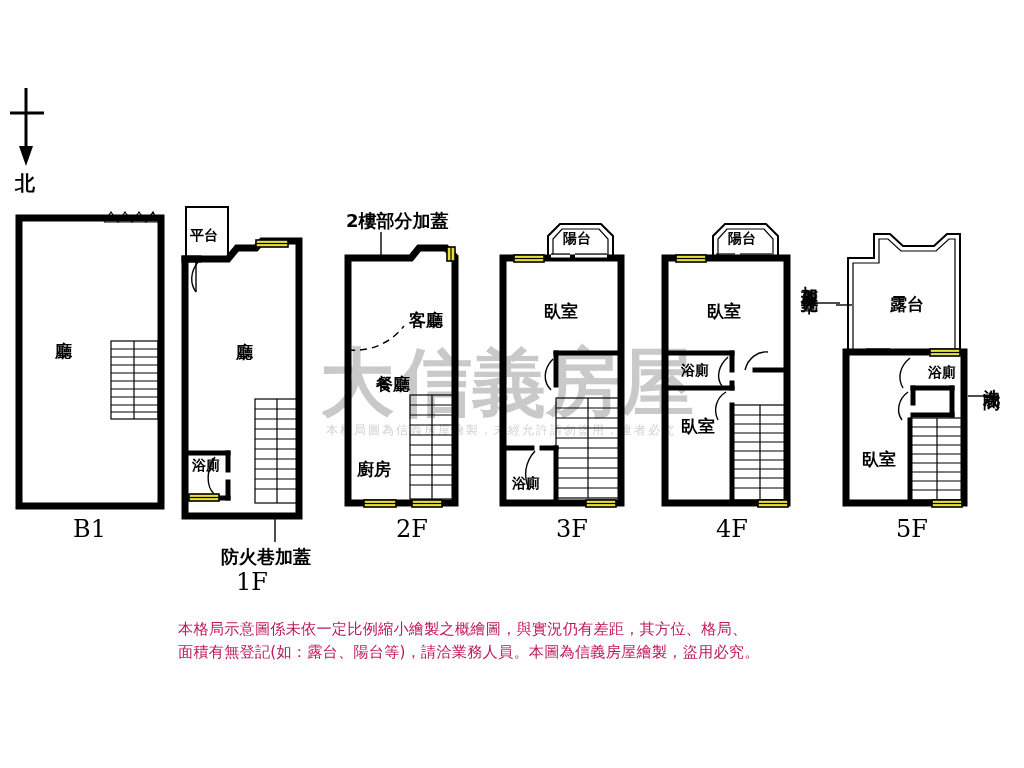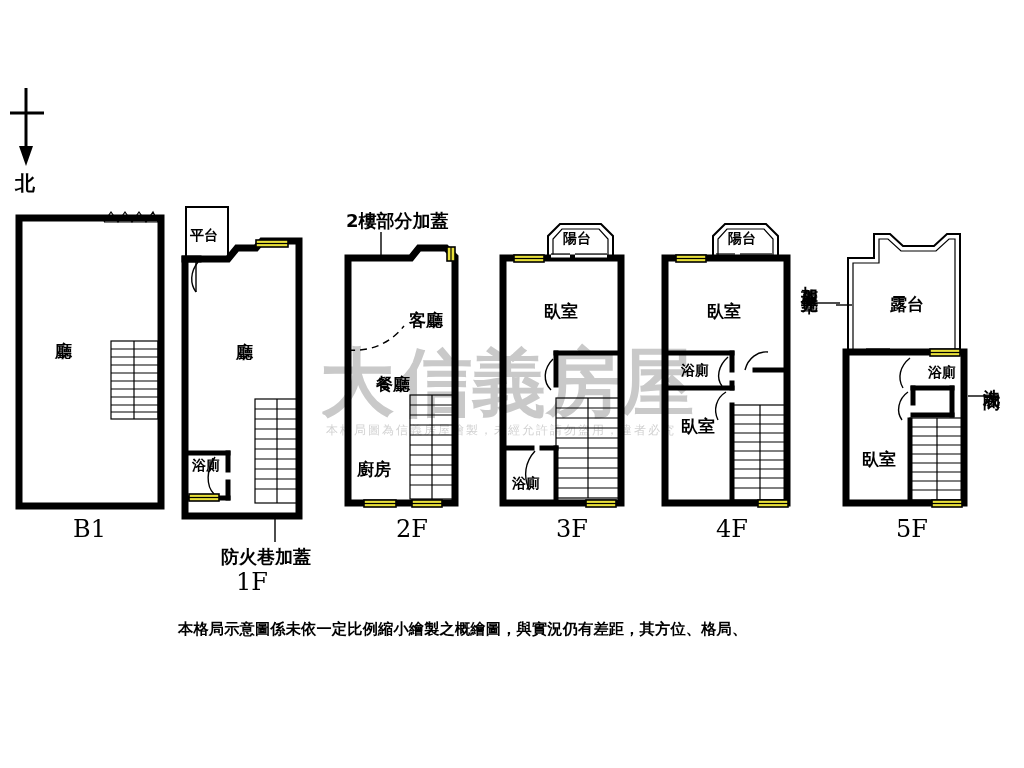--- a/index.html
+++ b/index.html
@@ -28,21 +28,21 @@
   .win{fill:#e8e03a;stroke:#000;stroke-width:1.6;}
   .winline{stroke:#000;stroke-width:1.2;}
   .dash{stroke:#000;stroke-width:1.4;fill:none;stroke-dasharray:7 5;}
 
   #wm{position:absolute;left:320px;top:330px;width:400px;height:110px;pointer-events:none;}
   .wm-big{font-size:74px;font-weight:700;fill:#c9c9c9;font-family:"DejaVu Sans","Liberation Sans",sans-serif;}
   .wm-small{font-size:12px;fill:#d2d2d2;font-family:"DejaVu Sans","Liberation Sans",sans-serif;letter-spacing:2px;}
 
   #disclaimer{
     position:absolute;left:178px;top:618px;width:665px;
-    font-size:15.2px;line-height:1.52;font-weight:700;color:#000000;
+    font-size:15.2px;line-height:1.52;font-weight:400;color:#be185d;
     font-family:"DejaVu Sans","Liberation Sans",sans-serif;
     letter-spacing:0.2px;
   }
   #disclaimer div{white-space:nowrap;}
 </style>
 </head>
 <body>
 
 <div id="stage">
 
@@ -348,15 +348,16 @@
       <text class="floorlbl" x="396" y="537">2F</text>
       <text class="floorlbl" x="556" y="537">3F</text>
       <text class="floorlbl" x="716" y="537">4F</text>
       <text class="floorlbl" x="896" y="537">5F</text>
     </g>
 
   </svg>
 
   <div id="disclaimer">
     <div>本格局示意圖係未依一定比例縮小繪製之概繪圖，與實況仍有差距，其方位、格局、</div>
+    <div>面積有無登記(如：露台、陽台等)，請洽業務人員。本圖為信義房屋繪製，盜用必究。</div>
   </div>
 
 </div>
 
 </body></html>

